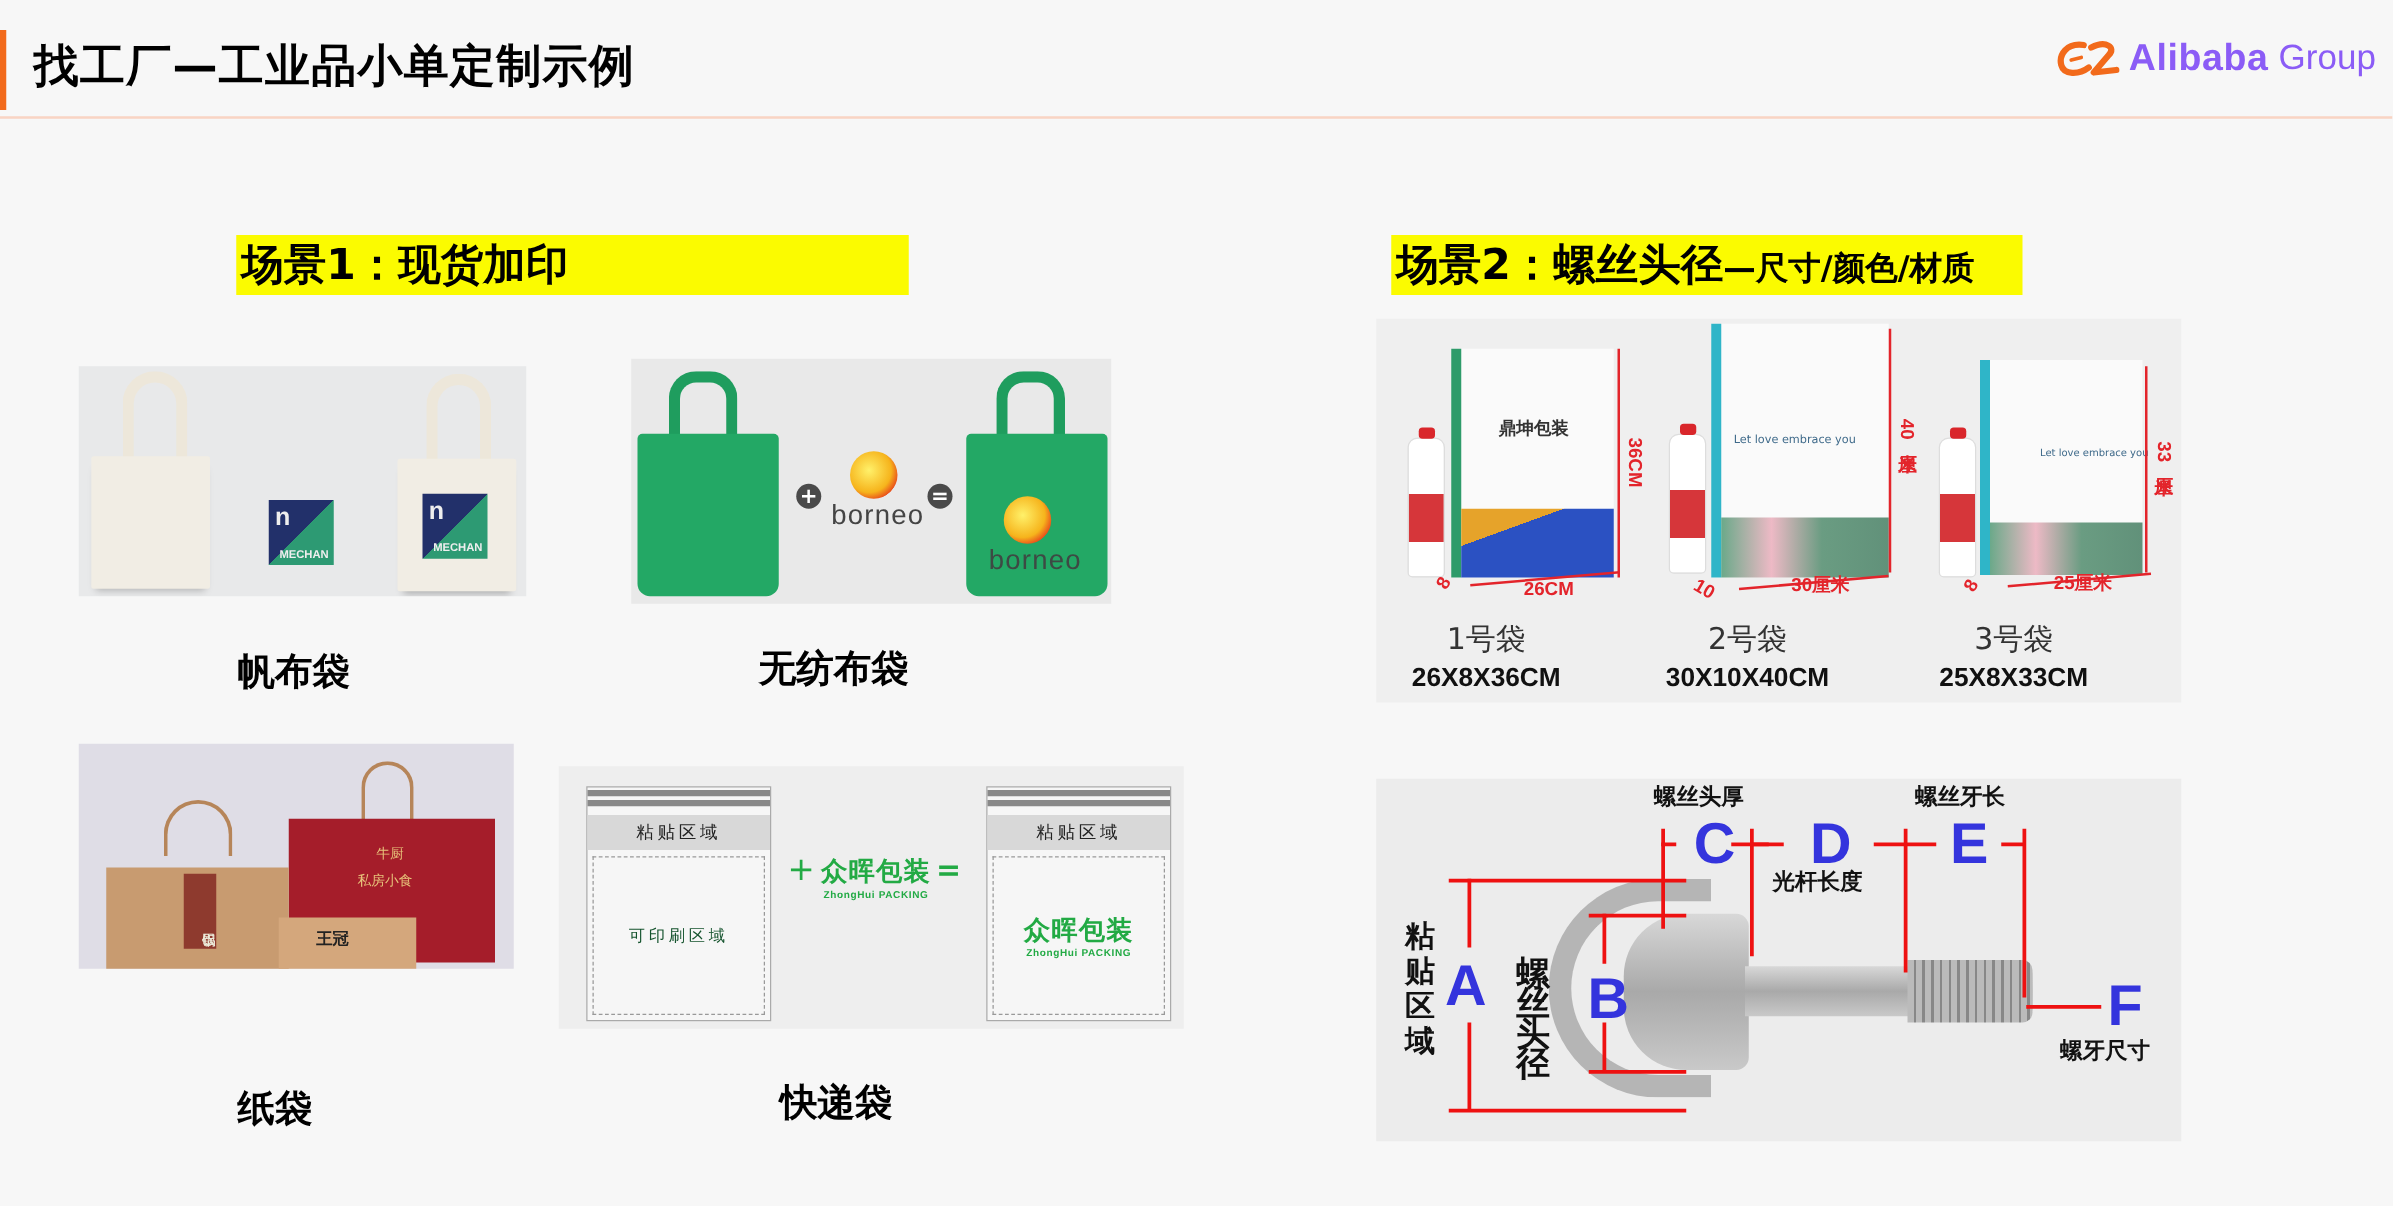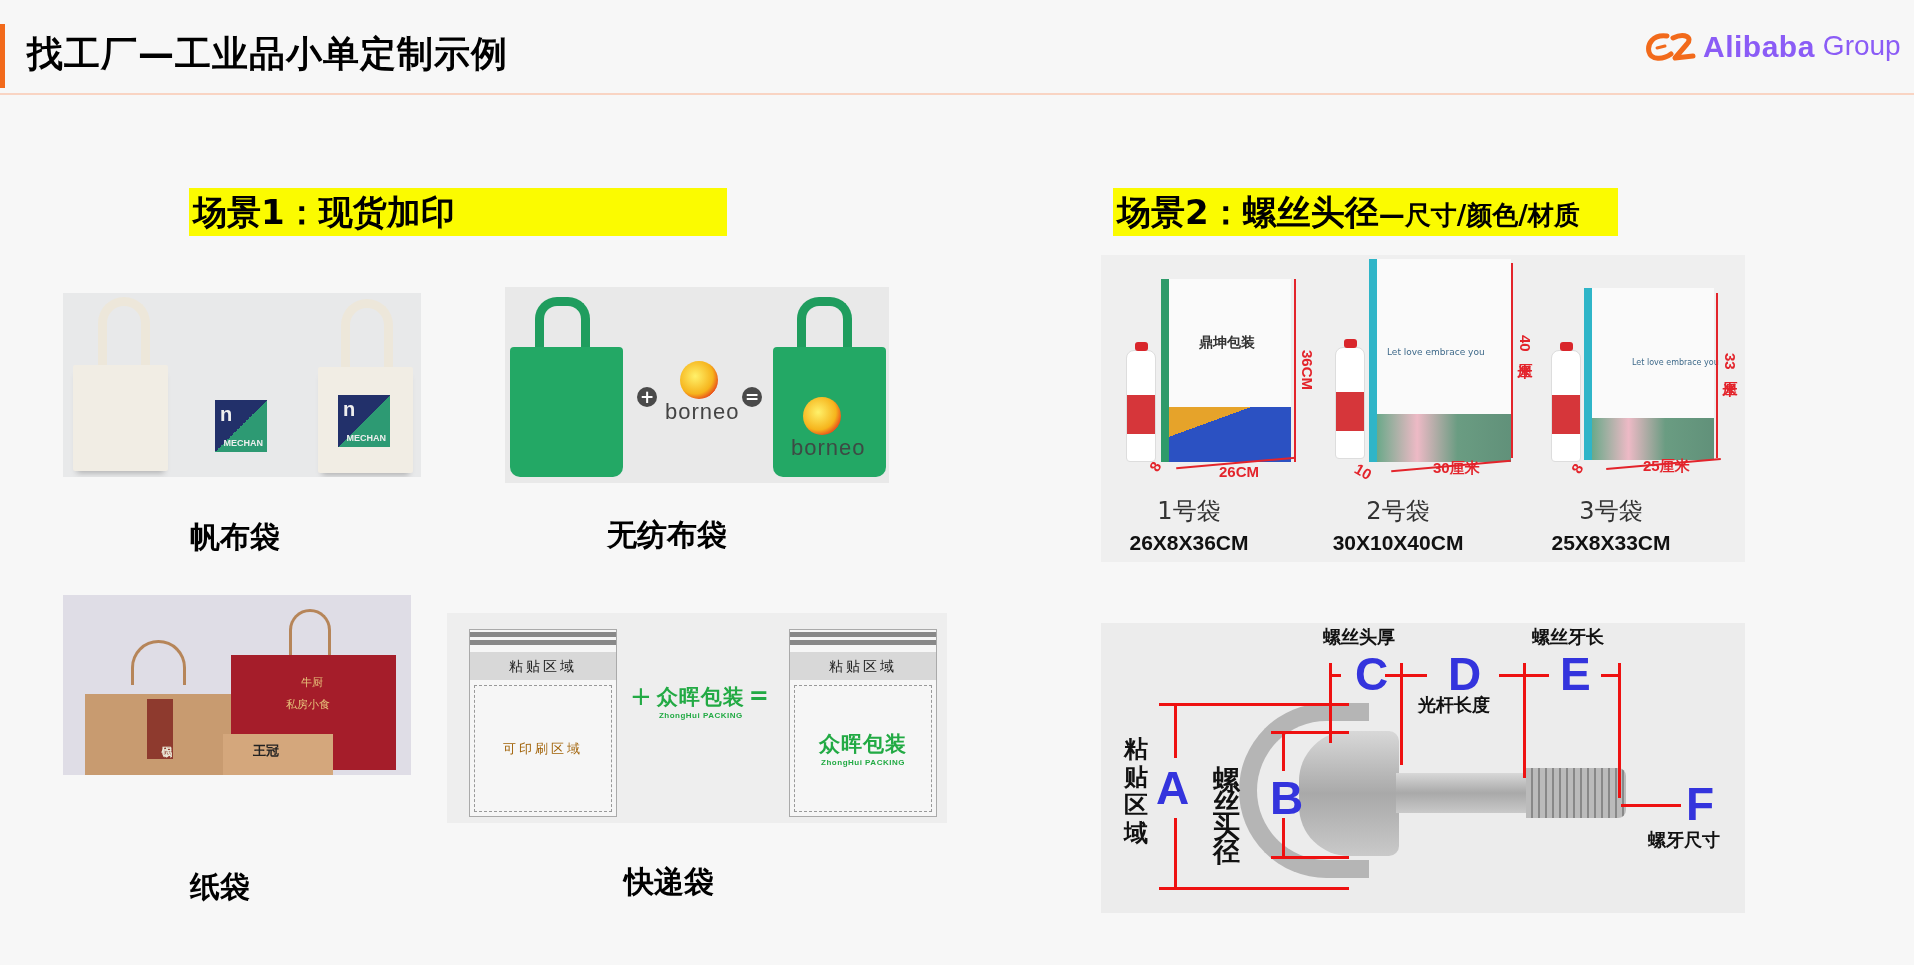--- a/index.html
+++ b/index.html
@@ -45,21 +45,21 @@
   .kraft { position: absolute; background: #c89b70; margin-top: 11px; }
   .red-bag { position: absolute; background: #a51d2a; color: #e7c27a; }
   .rope { position: absolute; border: 3px solid #b68559; border-bottom: none; border-radius: 30px 30px 0 0; }
 
   
   #img-express { left: 447px; top: 613px; width: 500px; height: 210px; background: #eeeeee; }
   .mailer { position: absolute; width: 148px; height: 188px; background: #f6f6f6; border: 1px solid #aaa; }
   .mailer .strip { position: absolute; left: 0; right: 0; height: 5px; background: #888; }
   .mailer .paste { position: absolute; left: 0; right: 0; top: 22px; height: 28px; background: #d8d8d8; font-size: 14px; text-align: center; line-height: 28px; letter-spacing: 3px; color: #222; }
   .mailer .print-area { position: absolute; left: 4px; right: 4px; top: 55px; bottom: 4px; border: 1px dashed #999; display: flex; flex-direction: column; align-items: center; justify-content: center; }
-  .mailer .print-area .txt { font-size: 13px; letter-spacing: 3px; color: #a16207; }
+  .mailer .print-area .txt { font-size: 13px; letter-spacing: 3px; color: #14532d; }
   .zh-brand { color: #22aa44; font-weight: bold; font-size: 21px; letter-spacing: 1px; }
   .zh-sub { color: #22aa44; font-weight: bold; font-size: 8px; font-family: "Liberation Sans", sans-serif; letter-spacing: 0.5px; }
 
   
   #img-sizes { left: 1101px; top: 255px; width: 644px; height: 307px; background: #efefef; }
   .sz-bag { position: absolute; background: #fafafa; border-left: 8px solid #2e9b6a; }
   .sz-bag.teal { border-left-color: #2fb5c8; }
   .bottle { position: absolute; width: 30px; background: linear-gradient(#fff 0 40%, #d6363a 40% 75%, #fff 75%); border: 1px solid #ddd; border-radius: 8px 8px 4px 4px; }
   .bottle::before { content: ""; position: absolute; left: 8px; top: -9px; width: 13px; height: 9px; background: #d9262b; border-radius: 3px; }
   .dim { position: absolute; color: #e3242b; font-weight: bold; font-family: "Liberation Sans", sans-serif; font-size: 15px; white-space: nowrap; }

